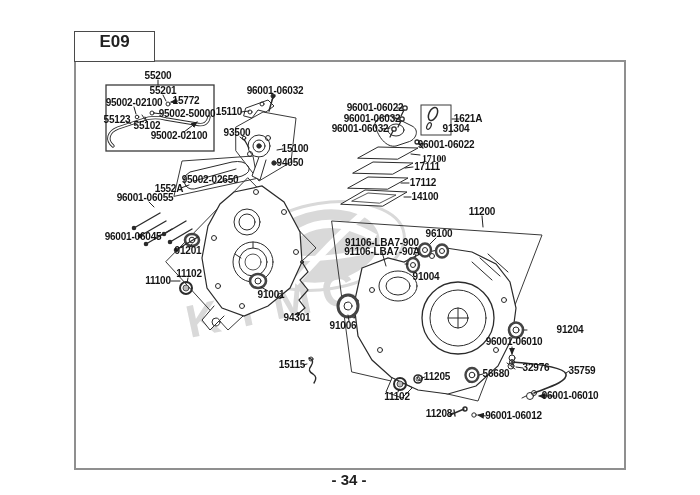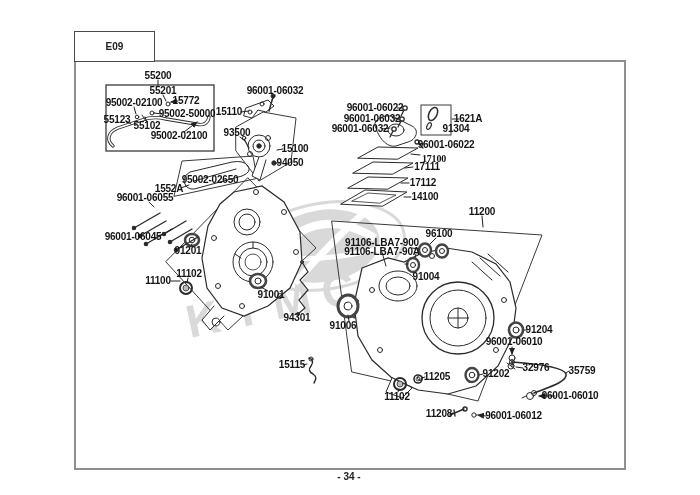--- a/index.html
+++ b/index.html
@@ -11,28 +11,28 @@
          font-family:"Liberation Sans",sans-serif;}
   #wm-text{position:absolute;left:181px;top:296px;transform:rotate(-12deg);
            transform-origin:left top;font-weight:bold;font-size:46px;
            letter-spacing:12px;color:var(--watermark);z-index:1;user-select:none;}
   #art{position:absolute;left:0;top:0;z-index:2;}
   #label-layer{position:absolute;left:0;top:0;width:700px;height:495px;z-index:3;}
   .plabel{position:absolute;transform:translate(-50%,-50%);
           font-weight:bold;font-size:10px;line-height:1;letter-spacing:-0.2px;
           color:var(--label_text);white-space:nowrap;}
   #code-box{position:absolute;left:74px;top:31px;width:79px;height:29px;
-            border:1.5px solid #4a4a4a;display:flex;align-items:center;justify-content:center;
-            font-weight:bold;font-size:10px;color:#222;z-index:4;background:#fff;}
+            border:1.5px solid #4a4a4a;display:flex;align-items:flex-start;justify-content:center;
+            font-weight:bold;font-size:17px;color:#222;z-index:4;background:#fff;}
   #page-title{position:absolute;left:177px;top:39px;font-weight:bold;font-size:13px;
               color:#222;z-index:4;}
   #page-frame{position:absolute;left:74px;top:60px;width:548px;height:406px;
               border:2px solid var(--page_border);z-index:0;}
   #page-num{position:absolute;left:74px;top:471px;width:550px;text-align:center;
-            font-weight:bold;font-size:10px;color:#222;z-index:4;}
+            font-weight:bold;font-size:15px;color:#222;z-index:4;}
 </style>
 </head>
 <body>
 
 <div id="stage">
 
   <div id="page-frame"></div>
   <div id="code-box">
     <span>E09</span>
   </div>
@@ -344,25 +344,25 @@
       <span class="plabel" style="left: 434px; top: 159px; font-family: Liberation Serif, serif;">17100</span>
       <span class="plabel" style="left: 427px; top: 167px;">17111</span>
       <span class="plabel" style="left: 423px; top: 183px;">17112</span>
       <span class="plabel" style="left: 425px; top: 197px;">14100</span>
       <span class="plabel" style="left: 482px; top: 212px;">11200</span>
       <span class="plabel" style="left: 439px; top: 234px;">96100</span>
       <span class="plabel" style="left: 382px; top: 243px;">91106-LBA7-900</span>
       <span class="plabel" style="left: 382px; top: 252px;">91106-LBA7-90A</span>
       <span class="plabel" style="left: 394px; top: 277px; margin-left: 32px;">91004</span>
       <span class="plabel" style="left: 343px; top: 326px;">91006</span>
-      <span class="plabel" style="left: 539px; top: 330px;">91204</span>
+      <span class="plabel" style="left: 570px; top: 330px;">91204</span>
       <span class="plabel" style="left: 514px; top: 342px;">96001-06010</span>
       <span class="plabel" style="left: 536px; top: 368px;">32976</span>
       <span class="plabel" style="left: 582px; top: 371px;">35759</span>
-      <span class="plabel" style="left: 496px; top: 374px;">91202</span>
+      <span class="plabel" style="left: 496px; top: 374px;">56680</span>
       <span class="plabel" style="left: 570px; top: 396px;">96001-06010</span>
       <span class="plabel" style="left: 437px; top: 377px;">11205</span>
       <span class="plabel" style="left: 292px; top: 365px;">15115</span>
       <span class="plabel" style="left: 397px; top: 397px;">11102</span>
       <span class="plabel" style="left: 439px; top: 414px; text-align: center;">11208</span>
       <span class="plabel" style="left: 507px; top: 416px; padding-left: 13px;">96001-06012</span>
     </div>
 
   <div id="page-num">- 34 -</div>
 </div>

